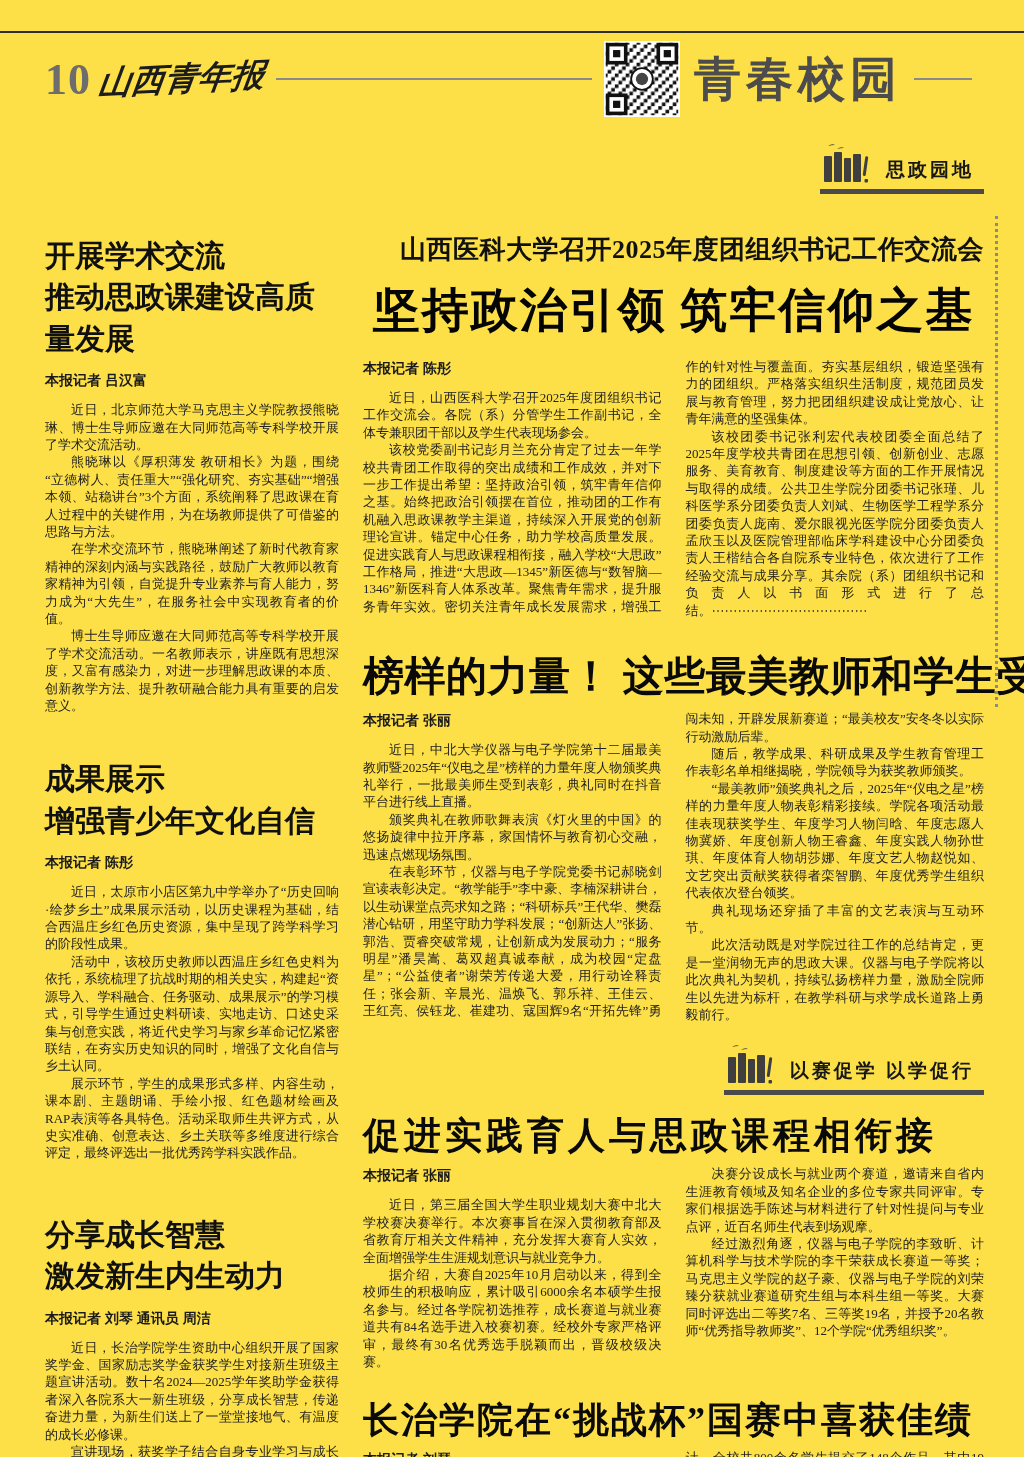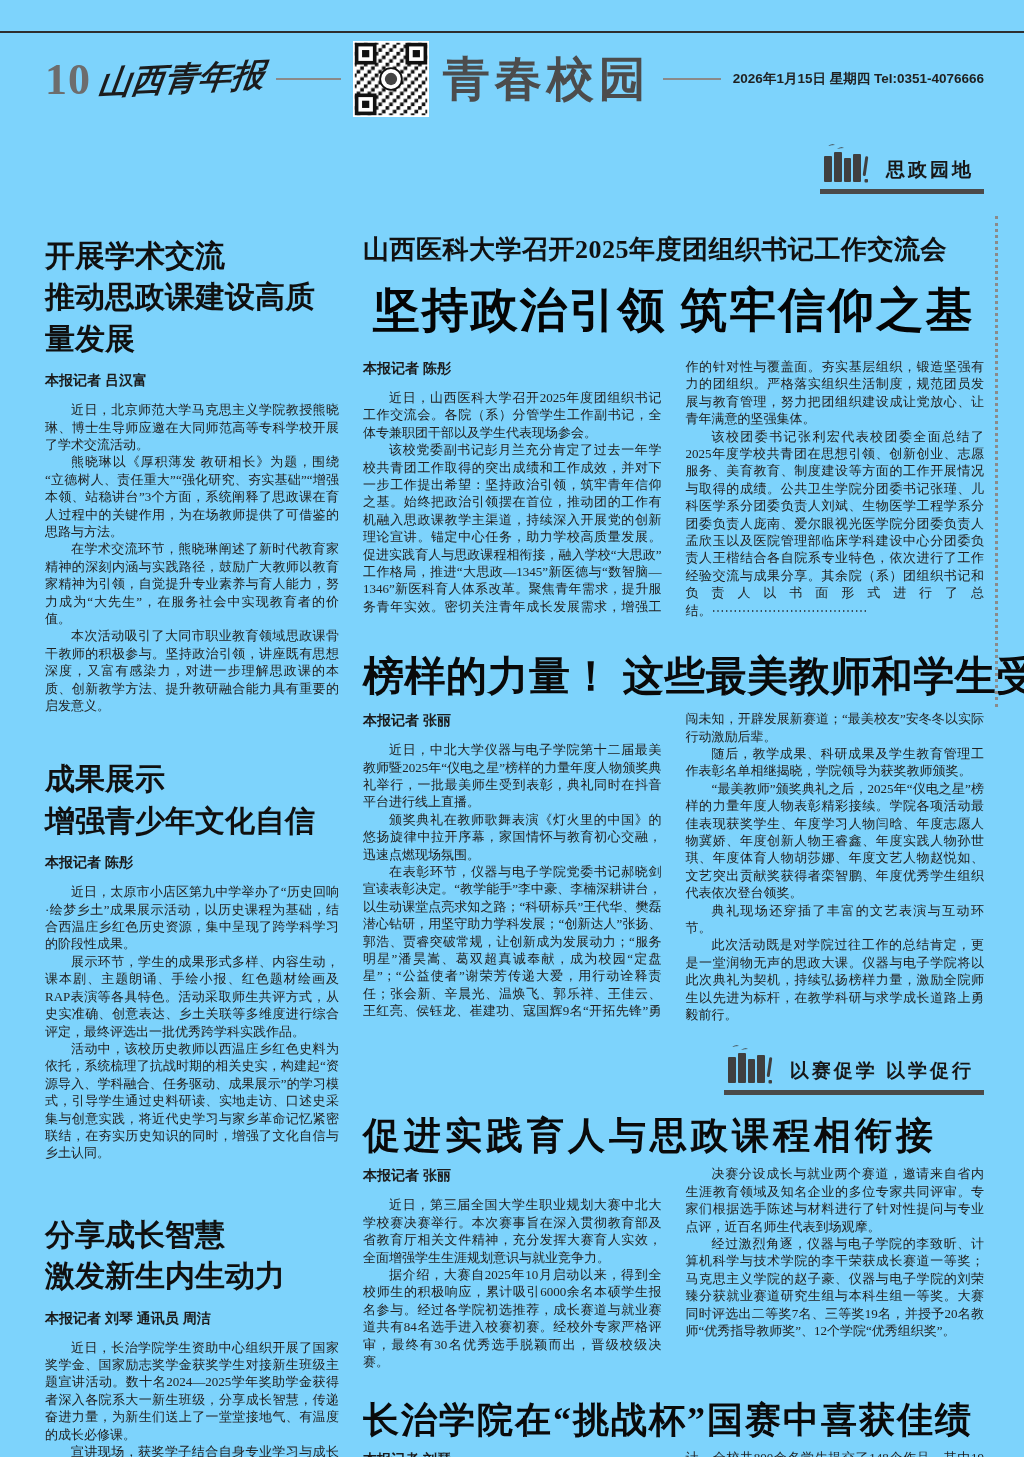--- a/index.html
+++ b/index.html
@@ -1,18 +1,18 @@
 <!DOCTYPE html>
 <html lang="zh"><head>
 <meta charset="utf-8">
 <style>
   html,body{margin:0;padding:0;background:#ffffff;}
   .page{
     width:1024px;height:1457px;box-sizing:border-box;
-    background:#7dd3fc;color:#1a1a1a;position:relative;overflow:hidden;
+    background:#fde047;color:#1a1a1a;position:relative;overflow:hidden;
     padding:0 40px 16px 45px;
     font-family:"Liberation Serif","DejaVu Serif",serif;
   }
   .top-rule{position:absolute;top:31px;left:0;right:0;border-top:2px solid #2e2e2e;}
 
   
   .masthead{display:flex;align-items:center;margin-top:40px;height:78px;}
   .pagenum{font-size:44px;font-weight:bold;color:#6d6d6d;letter-spacing:1px;}
   .paper-name{font-size:33px;font-weight:bold;font-style:italic;color:#1c1c1c;
     transform:skewX(-10deg) rotate(-3deg);margin-left:8px;white-space:nowrap;}
@@ -40,21 +40,21 @@
   
   .art-title{font-size:30px;font-weight:800;line-height:1.38;color:#101010;}
   .art-title.medium{font-weight:600;}
   .byline{font-family:"Liberation Sans","DejaVu Sans",sans-serif;
     font-size:14px;font-weight:700;color:#1b1b1b;margin:13px 0 11px;}
   .body p{margin:0;text-indent:2em;text-align:justify;font-size:13px;line-height:1.34;color:#222;} .mt44{margin-top:44px;}
 
   .main-article{position:relative;margin-top:13px;}
   .main-article::after{content:"";position:absolute;top:-16px;bottom:-88px;right:-14px;
     border-right:3px dotted #8a8a8a;}
-  .kicker{font-size:26px;font-weight:700;letter-spacing:0.5px;color:#111;}
+  .kicker{font-size:26px;font-weight:700;letter-spacing:0.5px;color:#111;text-align:right;}
   .main-headline{font-size:47px;font-weight:900;letter-spacing:2px;text-align:center;
     margin:12px 0 16px;color:#050505;white-space:nowrap;}
   .two-col{column-count:2;column-gap:24px;}
   .two-col .byline{margin-top:2px;}
 
   .mid-headline{font-size:41px;font-weight:700;letter-spacing:0.5px;margin:30px 0 6px;color:#0a0a0a;white-space:nowrap;}
   .sans-headline{font-family:"Liberation Sans","DejaVu Sans",sans-serif;
     font-size:37px;font-weight:800;letter-spacing:4px;margin:16px 0 4px;color:#0a0a0a;white-space:nowrap;}
   .serif-headline{font-size:36px;font-weight:800;letter-spacing:2px;margin:26px 0 4px;color:#0a0a0a;white-space:nowrap;}
 </style>
@@ -93,21 +93,20 @@
         <rect x="5" y="5" width="4" height="4"></rect>
           <rect x="33" y="5" width="4" height="4"></rect>
           <rect x="5" y="33" width="4" height="4"></rect>
       </g>
       <circle cx="21" cy="21" r="6" fill="#fff" stroke="#111" stroke-width="1"></circle>
       <circle cx="21" cy="21" r="3.4" fill="#444"></circle>
     </svg>
     <span class="section-title">青春校园</span>
     <span class="mh-line short"></span>
     <div class="dateblock">
-      <div>2026年1月15日 星期四 Tel:0351-4076666</div>
     </div>
   </div>
 
   <div class="badge-row">
     <div class="badge">
       <svg width="54" height="42" viewBox="0 0 54 42">
         <g fill="#3f3f3f">
           <path d="M6 2 q4 -3 7 -1 q-4 0 -7 1z"></path>
           <path d="M15 5 q4 -3 7 -1 q-4 0 -7 1z"></path>
           <rect x="2" y="12" width="8" height="26" rx="1"></rect>
@@ -130,34 +129,34 @@
       <div style="margin-top:16px;">
         <div class="art-title">
           <div>开展学术交流</div>
           <div>推动思政课建设高质量发展</div>
         </div>
         <div class="byline">本报记者 吕汉富</div>
         <div class="body">
             <p>近日，北京师范大学马克思主义学院教授熊晓琳、博士生导师应邀在大同师范高等专科学校开展了学术交流活动。</p>
             <p>熊晓琳以《厚积薄发 教研相长》为题，围绕“立德树人、责任重大”“强化研究、夯实基础”“增强本领、站稳讲台”3个方面，系统阐释了思政课在育人过程中的关键作用，为在场教师提供了可借鉴的思路与方法。</p>
             <p>在学术交流环节，熊晓琳阐述了新时代教育家精神的深刻内涵与实践路径，鼓励广大教师以教育家精神为引领，自觉提升专业素养与育人能力，努力成为“大先生”，在服务社会中实现教育者的价值。</p>
-            <p>本次活动吸引了大同市职业教育领域思政课骨干教师的积极参与。坚持政治引领，讲座既有思想深度，又富有感染力，对进一步理解思政课的本质、创新教学方法、提升教研融合能力具有重要的启发意义。</p>
+            <p>博士生导师应邀在大同师范高等专科学校开展了学术交流活动。一名教师表示，讲座既有思想深度，又富有感染力，对进一步理解思政课的本质、创新教学方法、提升教研融合能力具有重要的启发意义。</p>
           </div>
       </div>
 
       <div class="mt44">
         <div class="art-title medium">
           <div>成果展示</div>
           <div>增强青少年文化自信</div>
         </div>
         <div class="byline">本报记者 陈彤</div>
         <div class="body">
             <p>近日，太原市小店区第九中学举办了“历史回响·绘梦乡土”成果展示活动，以历史课程为基础，结合西温庄乡红色历史资源，集中呈现了跨学科学习的阶段性成果。</p>
+            <p>活动中，该校历史教师以西温庄乡红色史料为依托，系统梳理了抗战时期的相关史实，构建起“资源导入、学科融合、任务驱动、成果展示”的学习模式，引导学生通过史料研读、实地走访、口述史采集与创意实践，将近代史学习与家乡革命记忆紧密联结，在夯实历史知识的同时，增强了文化自信与乡土认同。</p>
             <p>展示环节，学生的成果形式多样、内容生动，课本剧、主题朗诵、手绘小报、红色题材绘画及RAP表演等各具特色。活动采取师生共评方式，从史实准确、创意表达、乡土关联等多维度进行综合评定，最终评选出一批优秀跨学科实践作品。</p>
-            <p>活动中，该校历史教师以西温庄乡红色史料为依托，系统梳理了抗战时期的相关史实，构建起“资源导入、学科融合、任务驱动、成果展示”的学习模式，引导学生通过史料研读、实地走访、口述史采集与创意实践，将近代史学习与家乡革命记忆紧密联结，在夯实历史知识的同时，增强了文化自信与乡土认同。</p>
           </div>
       </div>
 
       <div class="mt44" style="margin-top:52px;">
         <div class="art-title">
           <div>分享成长智慧</div>
           <div>激发新生内生动力</div>
         </div>
         <div class="byline">本报记者 刘琴 通讯员 周洁</div>
         <div class="body">

